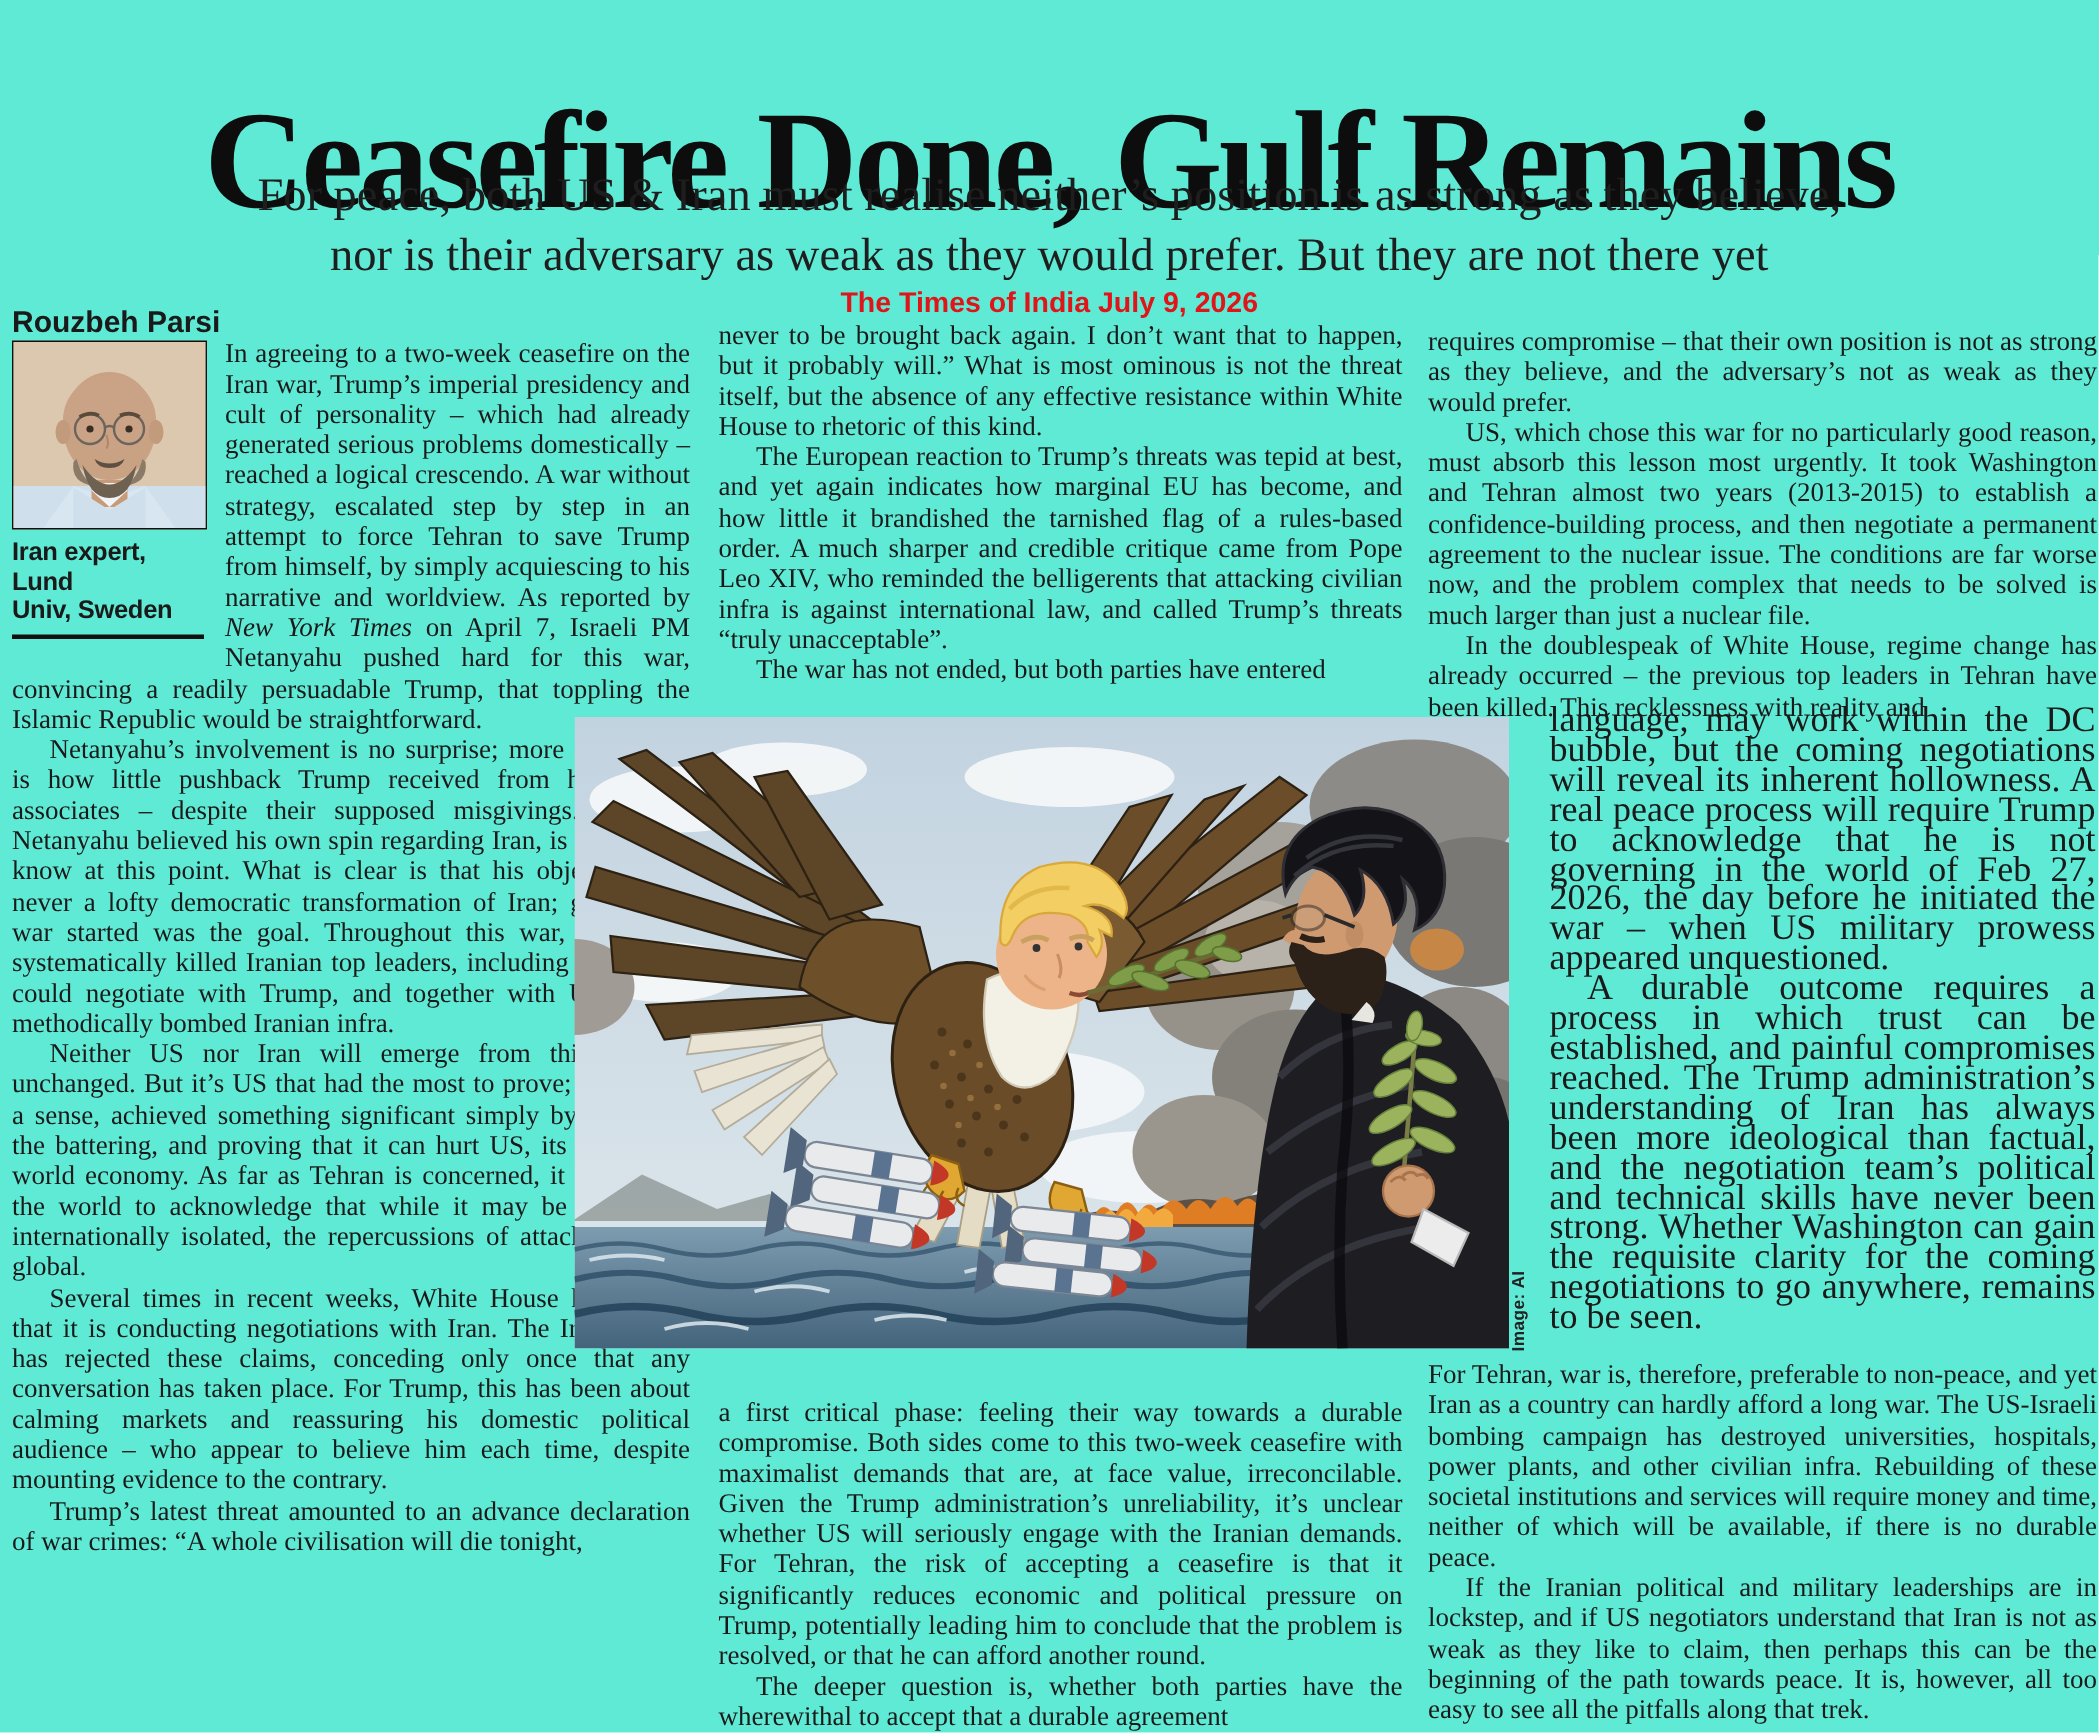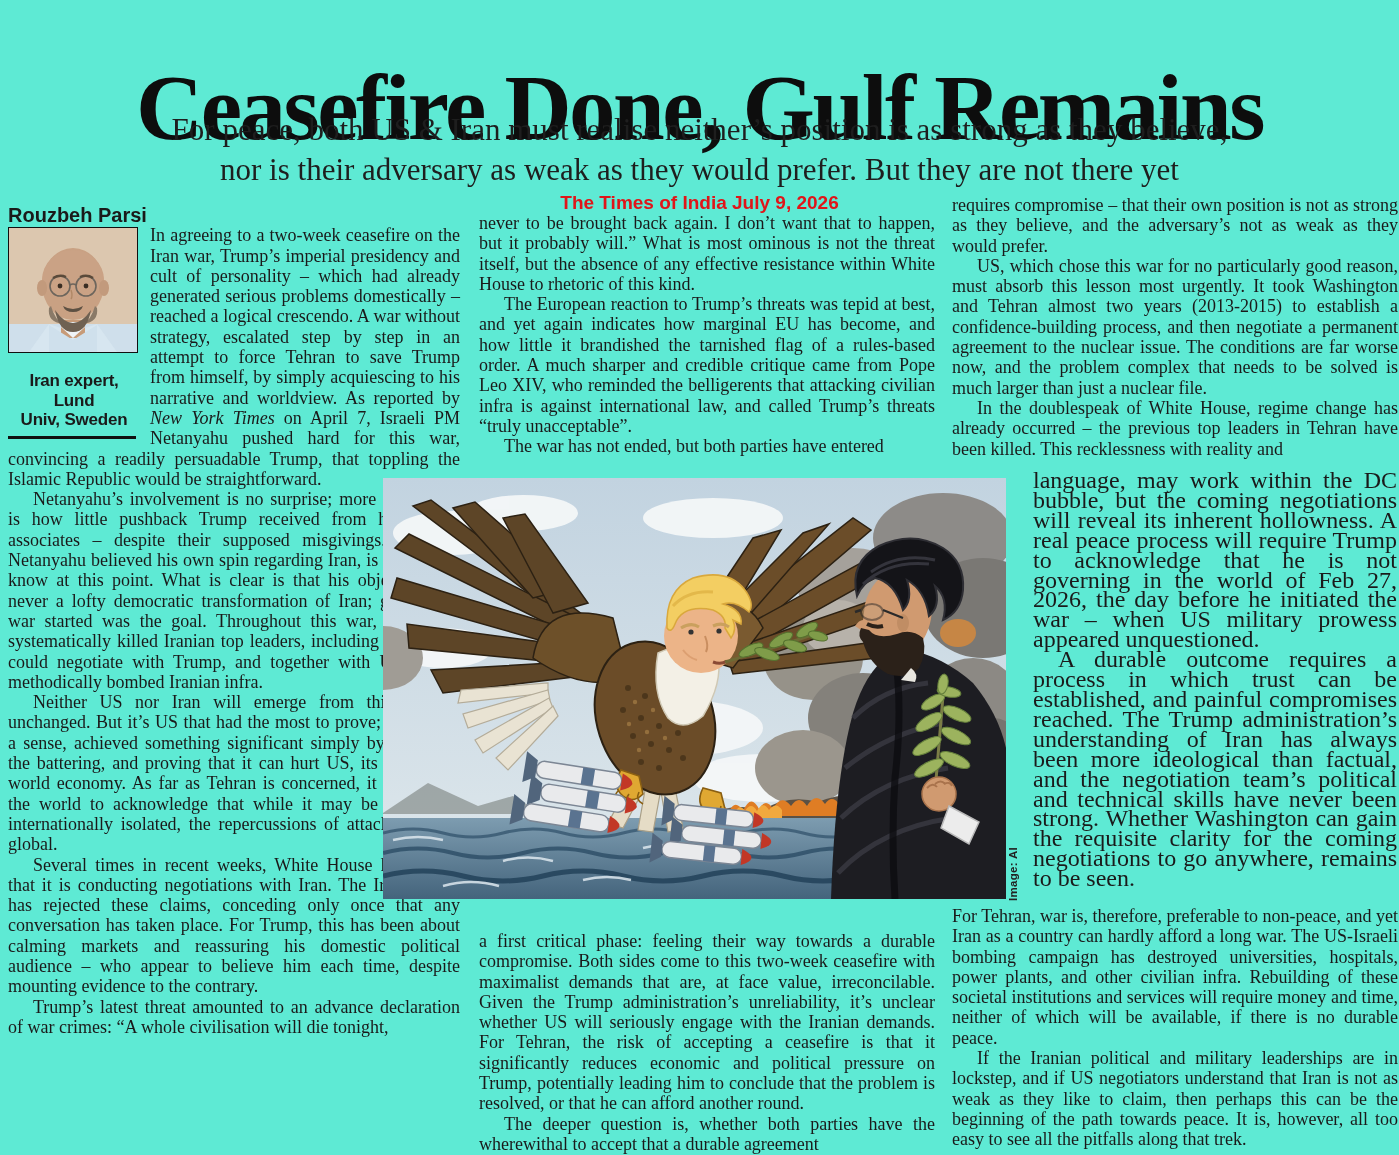--- a/index.html
+++ b/index.html
@@ -13,32 +13,32 @@
               font-size:31px;line-height:1.28;color:#1e1e1e;}
   .edition-credit{position:absolute;top:192px;left:0;width:100%;text-align:center;
                   font-family:"Liberation Sans","DejaVu Sans",sans-serif;
                   font-weight:bold;font-size:19px;}
   
   .bodytext p{margin:0;text-align:justify;}
   .col{position:absolute;font-size:18px;line-height:20.3px;}
   .col1{left:8px;top:205px;width:452px;}
   .col2top{left:479px;top:213px;width:456px;}
   .col2bot{left:479px;top:907px;width:456px;margin-top:24px;}
-  .col3top{left:952px;top:195px;width:446px;}
+  .col3top{left:952px;top:217px;width:446px;}
   .col3side{left:1033px;top:471px;width:364px;font-size:24px;line-height:19.9px;}
   .col3bot{left:952px;top:906px;width:446px;}
   .ind{text-indent:25px;}
   .ital{font-style:italic;}
   .byline{font-family:"Liberation Sans","DejaVu Sans",sans-serif;font-weight:bold;
           font-size:20px;text-align:center;margin:0 0 12px 0;}
   
   .author-fig{float:left;width:132px;margin:2px 10px 2px 0;}
   .portrait{width:128px;height:124px;border:1.5px solid #101010;display:block;background:#dbc6ae;}
   .author-caption{font-family:"Liberation Sans","DejaVu Sans",sans-serif;font-weight:bold;
-                  font-size:17px;line-height:1.14;letter-spacing:-0.2px;padding-top:18px;text-align:center;}
+                  font-size:17px;line-height:1.14;letter-spacing:-0.2px;padding-top:5px;}
   .author-rule{border:0;border-top:3px solid #101010;margin:7px 0 0 0;width:128px;}
   
   .cartoon{position:absolute;left:383px;top:478px;width:623px;height:421px;}
   .cartoon svg{display:block;width:623px;height:421px;}
   .img-credit{position:absolute;left:1007px;top:841px;height:60px;
               writing-mode:vertical-rl;transform:rotate(180deg);
               font-family:"Liberation Sans","DejaVu Sans",sans-serif;font-weight:bold;
               font-size:11.5px;color:#222;letter-spacing:.3px;}
 </style>
 </head>

